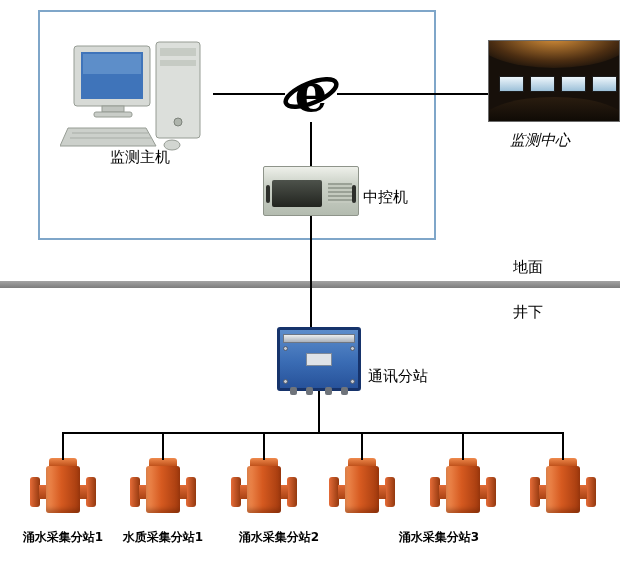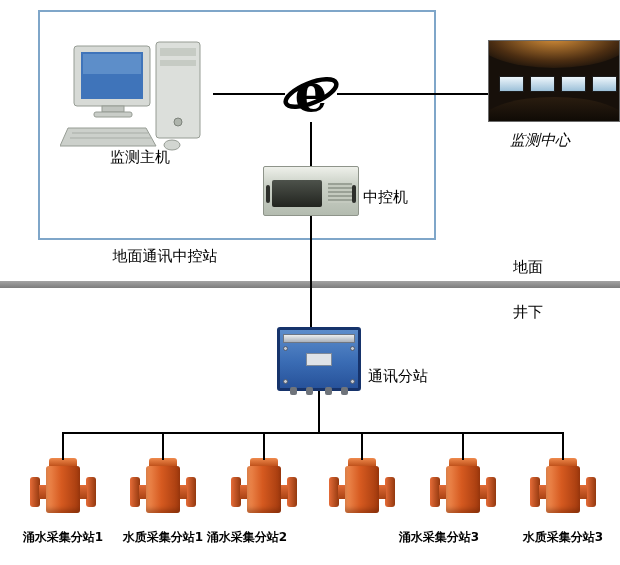--- a/index.html
+++ b/index.html
@@ -131,21 +131,20 @@
   <div class="label" style="left:485px; top:131px; width:110px; text-align:center;font-style:italic;">监测中心</div>
 
   <div class="rack">
     <div class="rack-inset"></div>
     <div class="rack-vents"></div>
     <div class="rack-handle l"></div>
     <div class="rack-handle r"></div>
   </div>
   <div class="label" style="left:363px; top:188px;">中控机</div>
 
-  <div class="label" style="left:95px; top:247px; width:140px; text-align:center;">地面通讯中控站</div>
 
   <div class="divider"></div>
   <div class="label" style="left:513px; top:258px;">地面</div>
   <div class="label" style="left:513px; top:303px;">井下</div>
 
   <div class="substation">
     <div class="sub-top"></div>
     <div class="sub-plate"></div>
     <div class="sub-screw" style="left:3px; top:16px;"></div>
     <div class="sub-screw" style="right:3px; top:16px;"></div>
@@ -179,21 +178,21 @@
   <div class="dev-label" style="left:108px;">水质采集分站1</div>
 
   <div class="device" style="left:231px;">
     <div class="dv-flange l"></div>
     <div class="dv-flange r"></div>
     <div class="dv-pipe l"></div>
     <div class="dv-pipe r"></div>
     <div class="dv-top"></div>
     <div class="dv-body"></div>
   </div>
-  <div class="dev-label" style="left:192px;">涌水采集分站2</div>
+  <div class="dev-label" style="left:224px;">涌水采集分站2</div>
 
   <div class="device" style="left:329px;">
     <div class="dv-flange l"></div>
     <div class="dv-flange r"></div>
     <div class="dv-pipe l"></div>
     <div class="dv-pipe r"></div>
     <div class="dv-top"></div>
     <div class="dv-body"></div>
   </div>
 
@@ -208,15 +207,14 @@
   <div class="dev-label" style="left:384px;text-align:center;">涌水采集分站3</div>
 
   <div class="device" style="left:530px;">
     <div class="dv-flange l"></div>
     <div class="dv-flange r"></div>
     <div class="dv-pipe l"></div>
     <div class="dv-pipe r"></div>
     <div class="dv-top"></div>
     <div class="dv-body"></div>
   </div>
-  <div class="dev-label" style="left:508px;">水质采集分站3</div>
 
 </div>
 
 </body></html>

